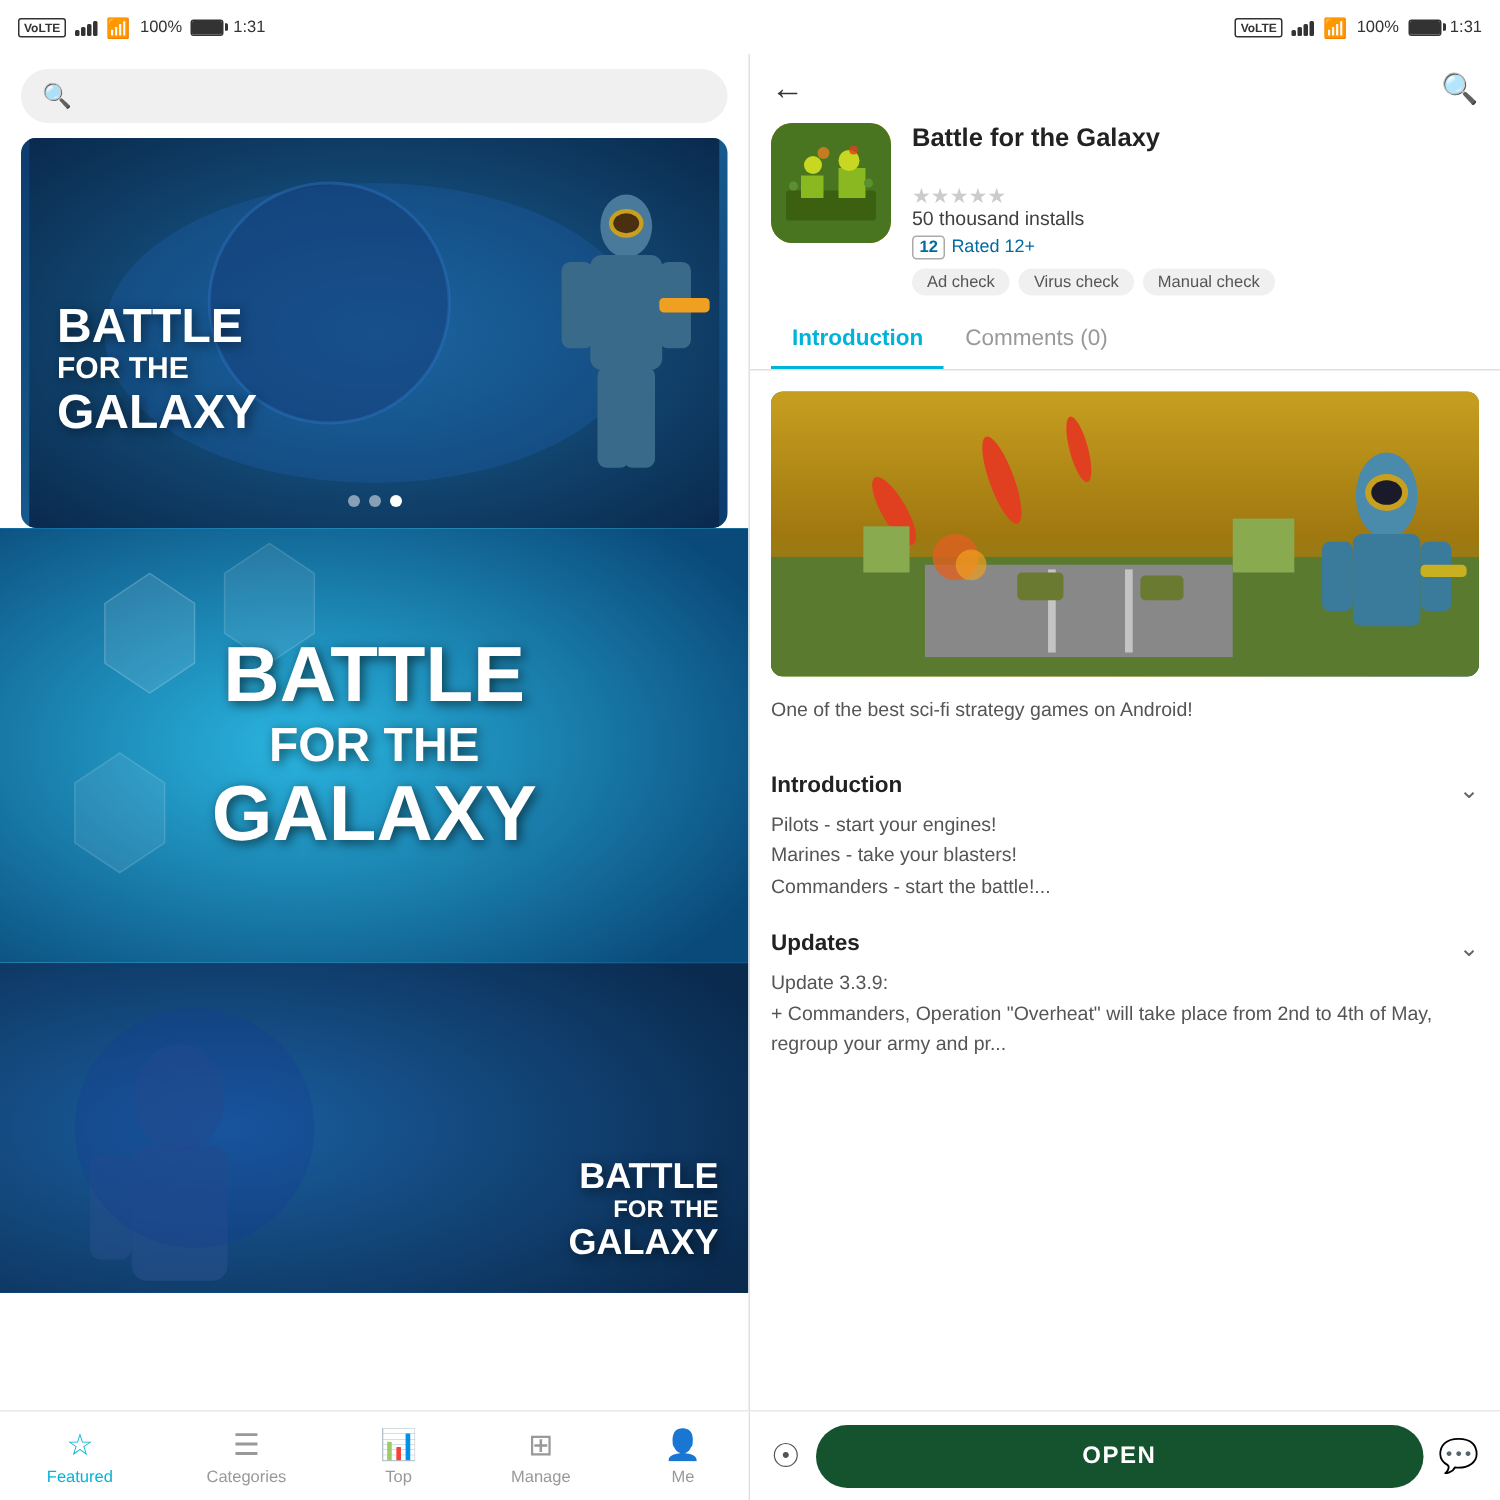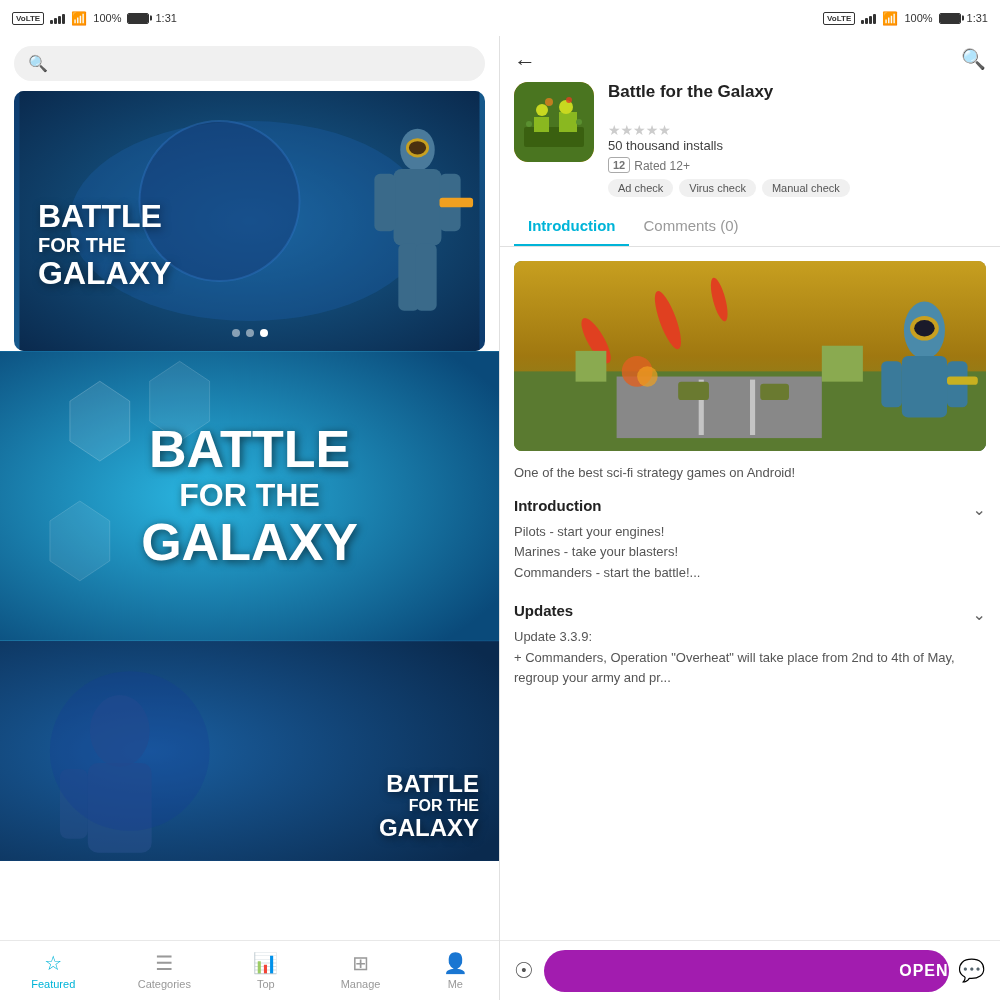--- a/index.html
+++ b/index.html
@@ -260,23 +260,23 @@
     .app-name {
       font-size: 17px;
       font-weight: bold;
       color: #222;
       margin-bottom: 20px;
     }
     .app-stars { color: #ccc; font-size: 14px; }
     .app-installs { font-size: 13px; color: #404040; margin-bottom: 4px; }
     .app-rating {
       font-size: 12px;
-      color: #737373;
-      display: flex;
-      align-items: flex-end;
+      color: #0369a1;
+      display: flex;
+      align-items: flex-start;
       gap: 4px;
       margin-bottom: 6px;
     }
     .rating-badge {
       border: 1px solid #aaa;
       border-radius: 3px;
       padding: 1px 4px;
       font-size: 11px;
       font-weight: bold;
     }
@@ -320,21 +320,21 @@
       border-radius: 8px;
       overflow: hidden;
       margin-bottom: 12px;
       background: linear-gradient(135deg, #4a7c30 0%, #8ab840 30%, #c8a020 60%, #1a5a8a 100%);
       position: relative;
     }
 
     .app-desc {
       font-size: 13px;
       color: #555;
-      margin-bottom: 14px;
+      margin-bottom: 32px;
       line-height: 1.5;
     }
 
     .section-title {
       font-size: 15px;
       font-weight: bold;
       color: #222;
       margin-bottom: 8px;
     }
     .section-body {
@@ -357,30 +357,29 @@
       background: #fff;
       border-top: 1px solid #e8e8e8;
       display: flex;
       align-items: center;
       padding: 0 14px;
       gap: 10px;
     }
     .action-icon { font-size: 22px; color: #555; cursor: pointer; }
     .open-btn {
       flex: 1;
-      background: #a21caf;
+      background: #14532d;
       color: #fff;
       border: none;
       border-radius: 24px;
       height: 42px;
       font-size: 16px;
       font-weight: bold;
       cursor: pointer;
       letter-spacing: 1px;
-      text-align: right;
     }
     .chat-icon { font-size: 22px; color: #555; cursor: pointer; }
 
     
     .battle-card-bg {
       position: absolute;
       width: 100%;
       height: 100%;
     }
   </style>

